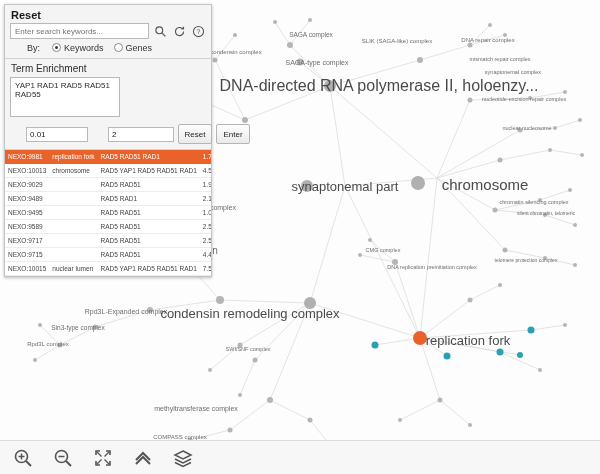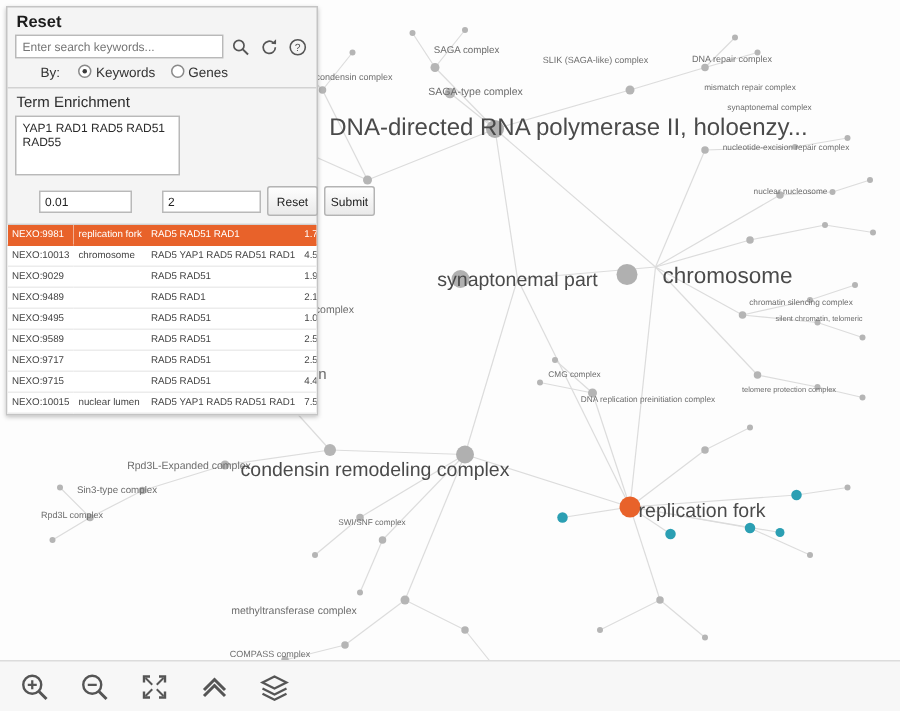--- a/index.html
+++ b/index.html
@@ -452,21 +452,21 @@
 
     <div class="panel-sep"></div>
 
     <div class="section-title">Term Enrichment</div>
     <textarea class="term-area" style="">YAP1 RAD1 RAD5 RAD51 RAD55</textarea>
 
     <div class="filter-row">
       <input class="num-input" type="text" value="0.01" style="">
       <input class="num-input wide" type="text" value="2" style="">
       <div class="btn">Reset</div>
-      <div class="btn">Submit</div>
+      <div class="btn">Enter</div>
     </div>
 
     <div class="results">
       <table class="res">
         <tbody id="results-body">
             <tr class="sel">
               <td class="c-id">NEXO:9981</td>
               <td class="c-name">replication fork</td>
               <td class="c-genes">RAD5 RAD51 RAD1</td>
               <td class="c-p">1.789e-5</td>

